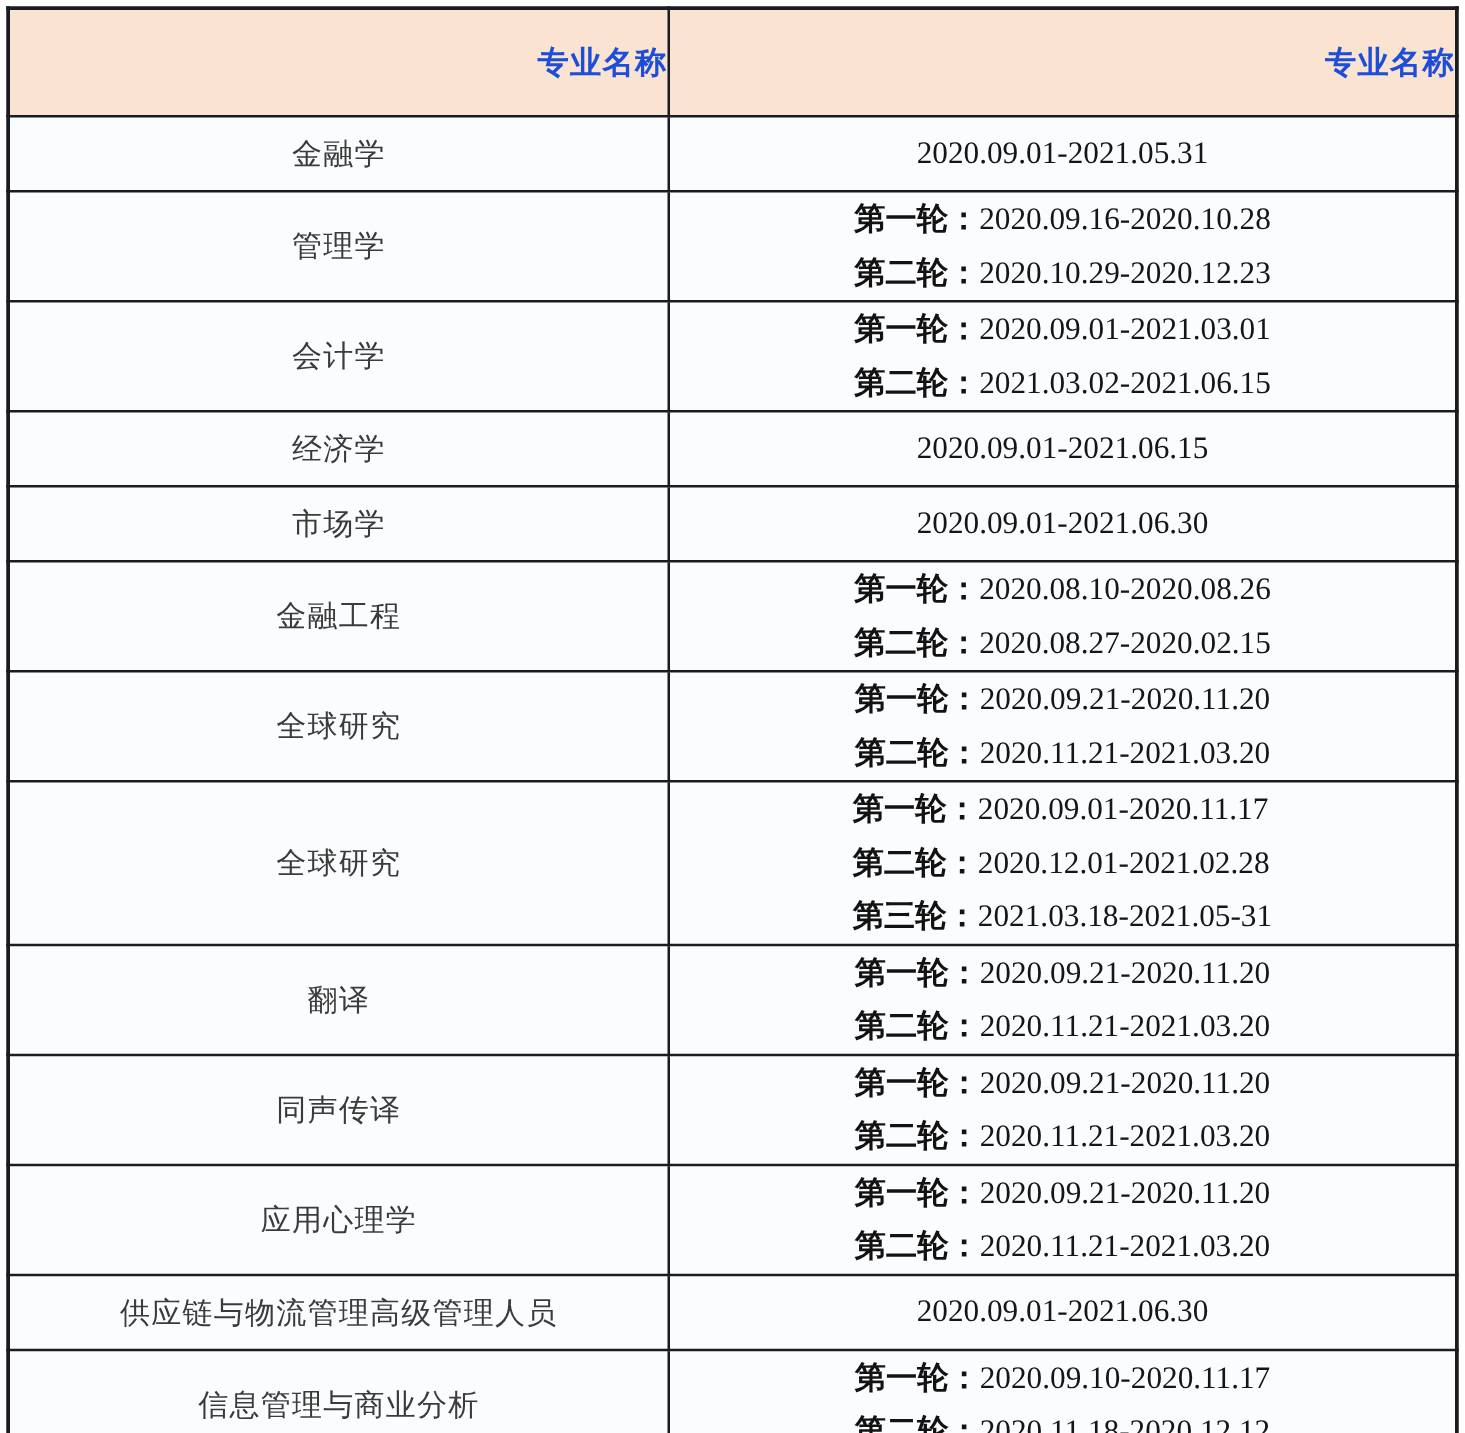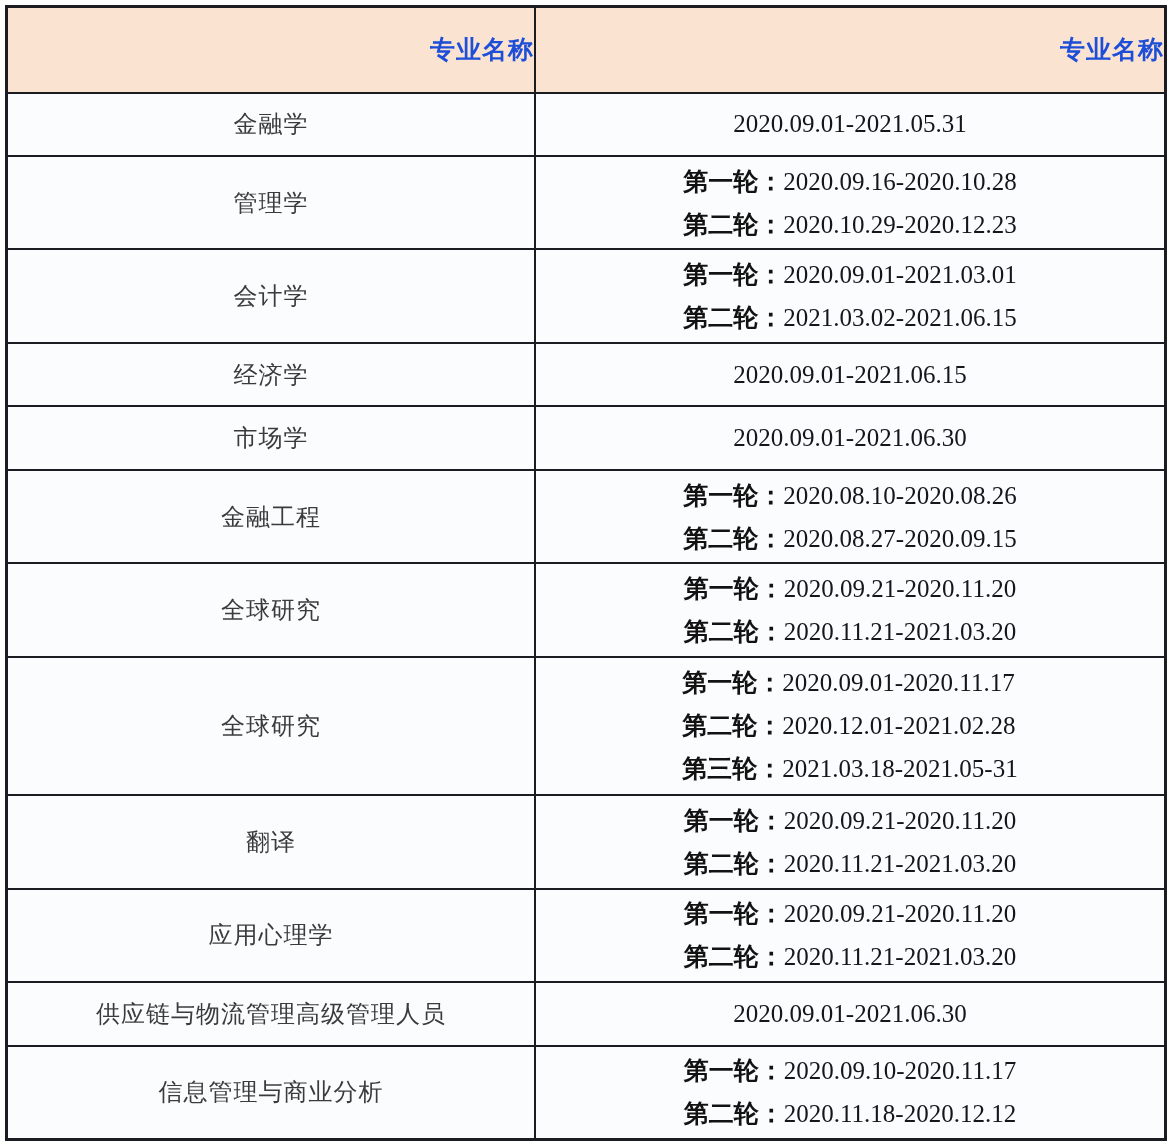--- a/index.html
+++ b/index.html
@@ -122,37 +122,43 @@
   </tr>
         <tr class="lines-1">
     <td class="major-cell">市场学</td>
     <td class="time-cell">
       <div class="time-inner"><div class="time-line"><span class="range">2020.09.01-2021.06.30</span></div></div>
     </td>
   </tr>
         <tr class="lines-2">
     <td class="major-cell">金融工程</td>
     <td class="time-cell">
-      <div class="time-inner"><div class="time-line"><span class="round">第一轮：</span><span class="range">2020.08.10-2020.08.26</span></div><div class="time-line"><span class="round">第二轮：</span><span class="range">2020.08.27-2020.09.15</span></div></div>
+      <div class="time-inner"><div class="time-line"><span class="round">第一轮：</span><span class="range">2020.08.10-2020.08.26</span></div><div class="time-line"><span class="round">第二轮：</span><span class="range">2020.08.27-2020.02.15</span></div></div>
     </td>
   </tr>
         <tr class="lines-2">
     <td class="major-cell">全球研究</td>
     <td class="time-cell">
       <div class="time-inner"><div class="time-line"><span class="round">第一轮：</span><span class="range">2020.09.21-2020.11.20</span></div><div class="time-line"><span class="round">第二轮：</span><span class="range">2020.11.21-2021.03.20</span></div></div>
     </td>
   </tr>
         <tr class="lines-3">
     <td class="major-cell">全球研究</td>
     <td class="time-cell">
       <div class="time-inner"><div class="time-line"><span class="round">第一轮：</span><span class="range">2020.09.01-2020.11.17</span></div><div class="time-line"><span class="round">第二轮：</span><span class="range">2020.12.01-2021.02.28</span></div><div class="time-line"><span class="round">第三轮：</span><span class="range">2021.03.18-2021.05-31</span></div></div>
     </td>
   </tr>
         <tr class="lines-2">
     <td class="major-cell">翻译</td>
+    <td class="time-cell">
+      <div class="time-inner"><div class="time-line"><span class="round">第一轮：</span><span class="range">2020.09.21-2020.11.20</span></div><div class="time-line"><span class="round">第二轮：</span><span class="range">2020.11.21-2021.03.20</span></div></div>
+    </td>
+  </tr>
+        <tr class="lines-2">
+    <td class="major-cell">同声传译</td>
     <td class="time-cell">
       <div class="time-inner"><div class="time-line"><span class="round">第一轮：</span><span class="range">2020.09.21-2020.11.20</span></div><div class="time-line"><span class="round">第二轮：</span><span class="range">2020.11.21-2021.03.20</span></div></div>
     </td>
   </tr>
         <tr class="lines-2">
     <td class="major-cell">应用心理学</td>
     <td class="time-cell">
       <div class="time-inner"><div class="time-line"><span class="round">第一轮：</span><span class="range">2020.09.21-2020.11.20</span></div><div class="time-line"><span class="round">第二轮：</span><span class="range">2020.11.21-2021.03.20</span></div></div>
     </td>
   </tr>

